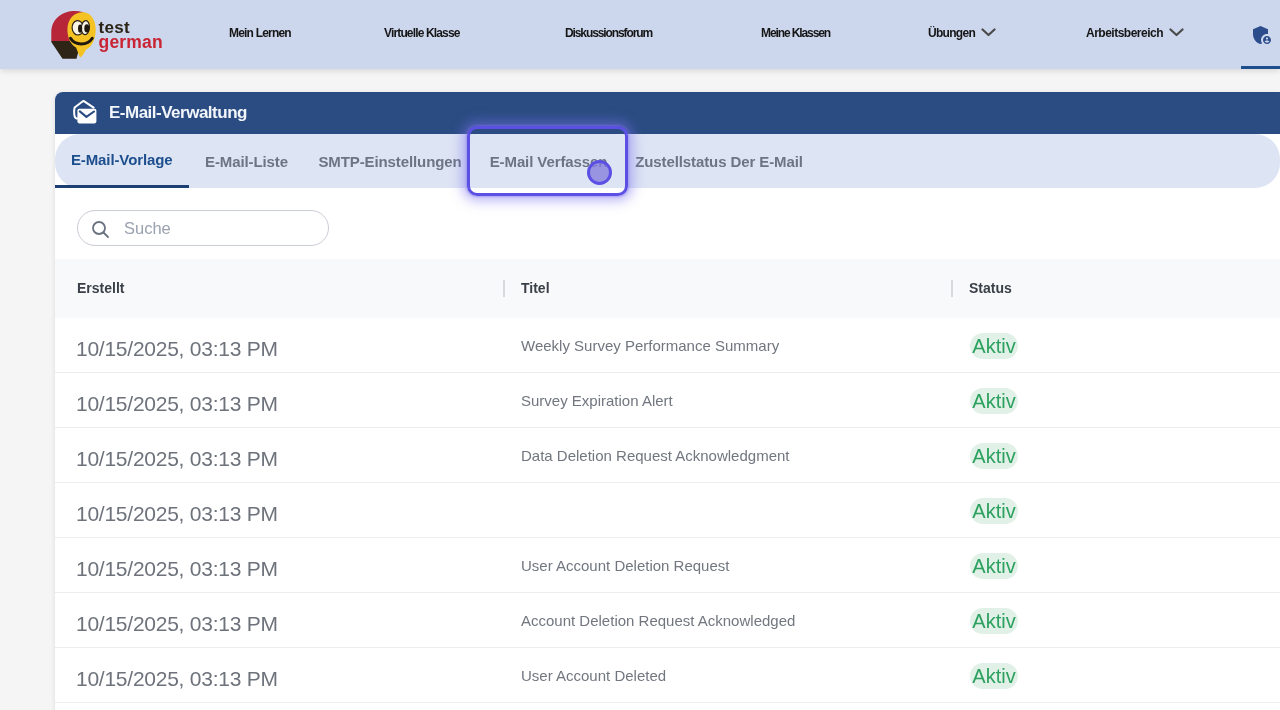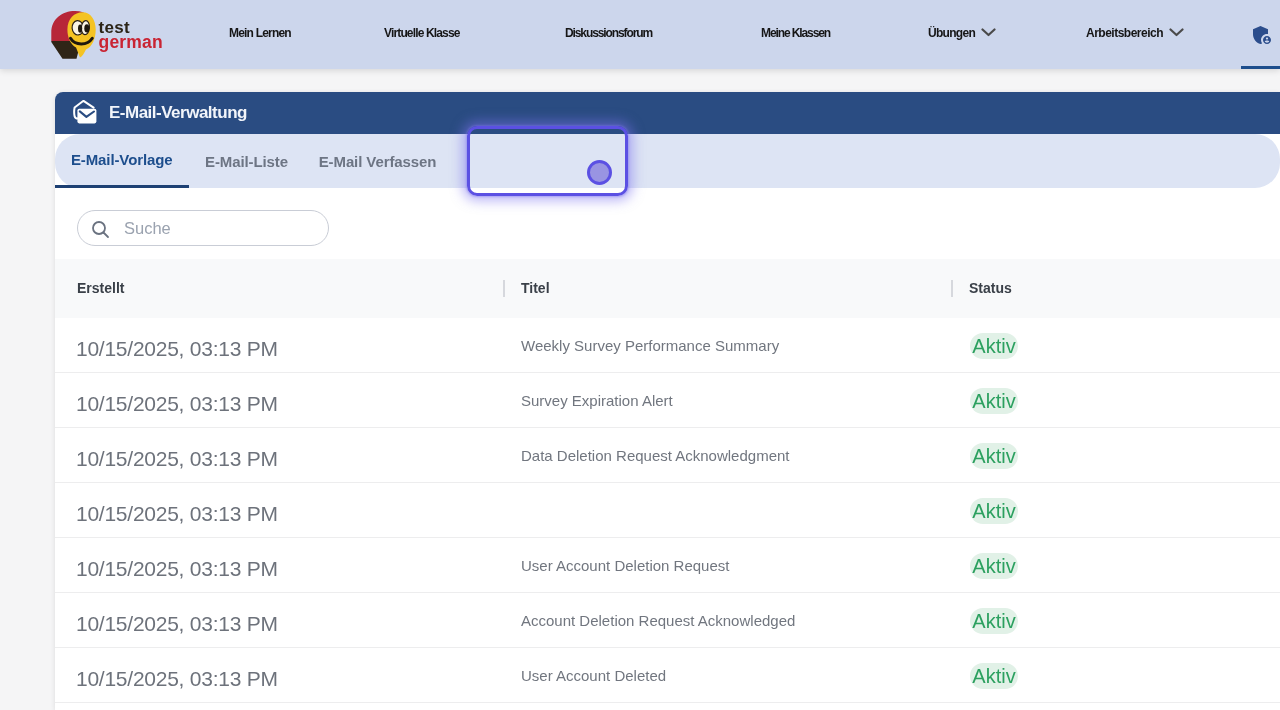--- a/index.html
+++ b/index.html
@@ -98,21 +98,23 @@
       <path d="M20.6 7.6 L10.5 0.8 L1.6 7.5 C1.1 10 1.1 14 1.6 16.3 C1.9 17.8 3.1 18.6 4.8 18.6 L6 18.6" fill="none" stroke="#ffffff" stroke-width="2" stroke-linejoin="round" stroke-linecap="round"></path>
       <rect x="4.4" y="8.8" width="19" height="14.6" rx="1.8" fill="#ffffff"></rect>
       <path d="M6.8 11.4 L13.4 16.9 L21 11.5" fill="none" stroke="#2a4c82" stroke-width="2.1" stroke-linecap="round" stroke-linejoin="round"></path>
     </svg>
     <span class="ttl">E-Mail-Verwaltung</span>
   </div>
 
   <div class="tabstrip">
     <div class="tab active" style="width:133.5px;">E-Mail-Vorlage</div>
     <div class="tab" style="width:116px;">E-Mail-Liste</div>
+    <div class="tab" style="width:171px;">SMTP-Einstellungen</div>
     <div class="tab" style="width:146px;">E-Mail Verfassen</div>
+    <div class="tab" style="width:195px;">Zustellstatus Der E-Mail</div>
   </div>
 
   <div class="search">
     <svg style="position:absolute;left:13px;top:9px;" width="19" height="19" viewBox="0 0 19 19">
       <circle cx="8" cy="8" r="6" fill="none" stroke="#6a7280" stroke-width="1.8"></circle>
       <path d="M12.5 12.5 L17 17" stroke="#6a7280" stroke-width="1.8" stroke-linecap="round"></path>
     </svg>
     <span class="ph">Suche</span>
   </div>
 

